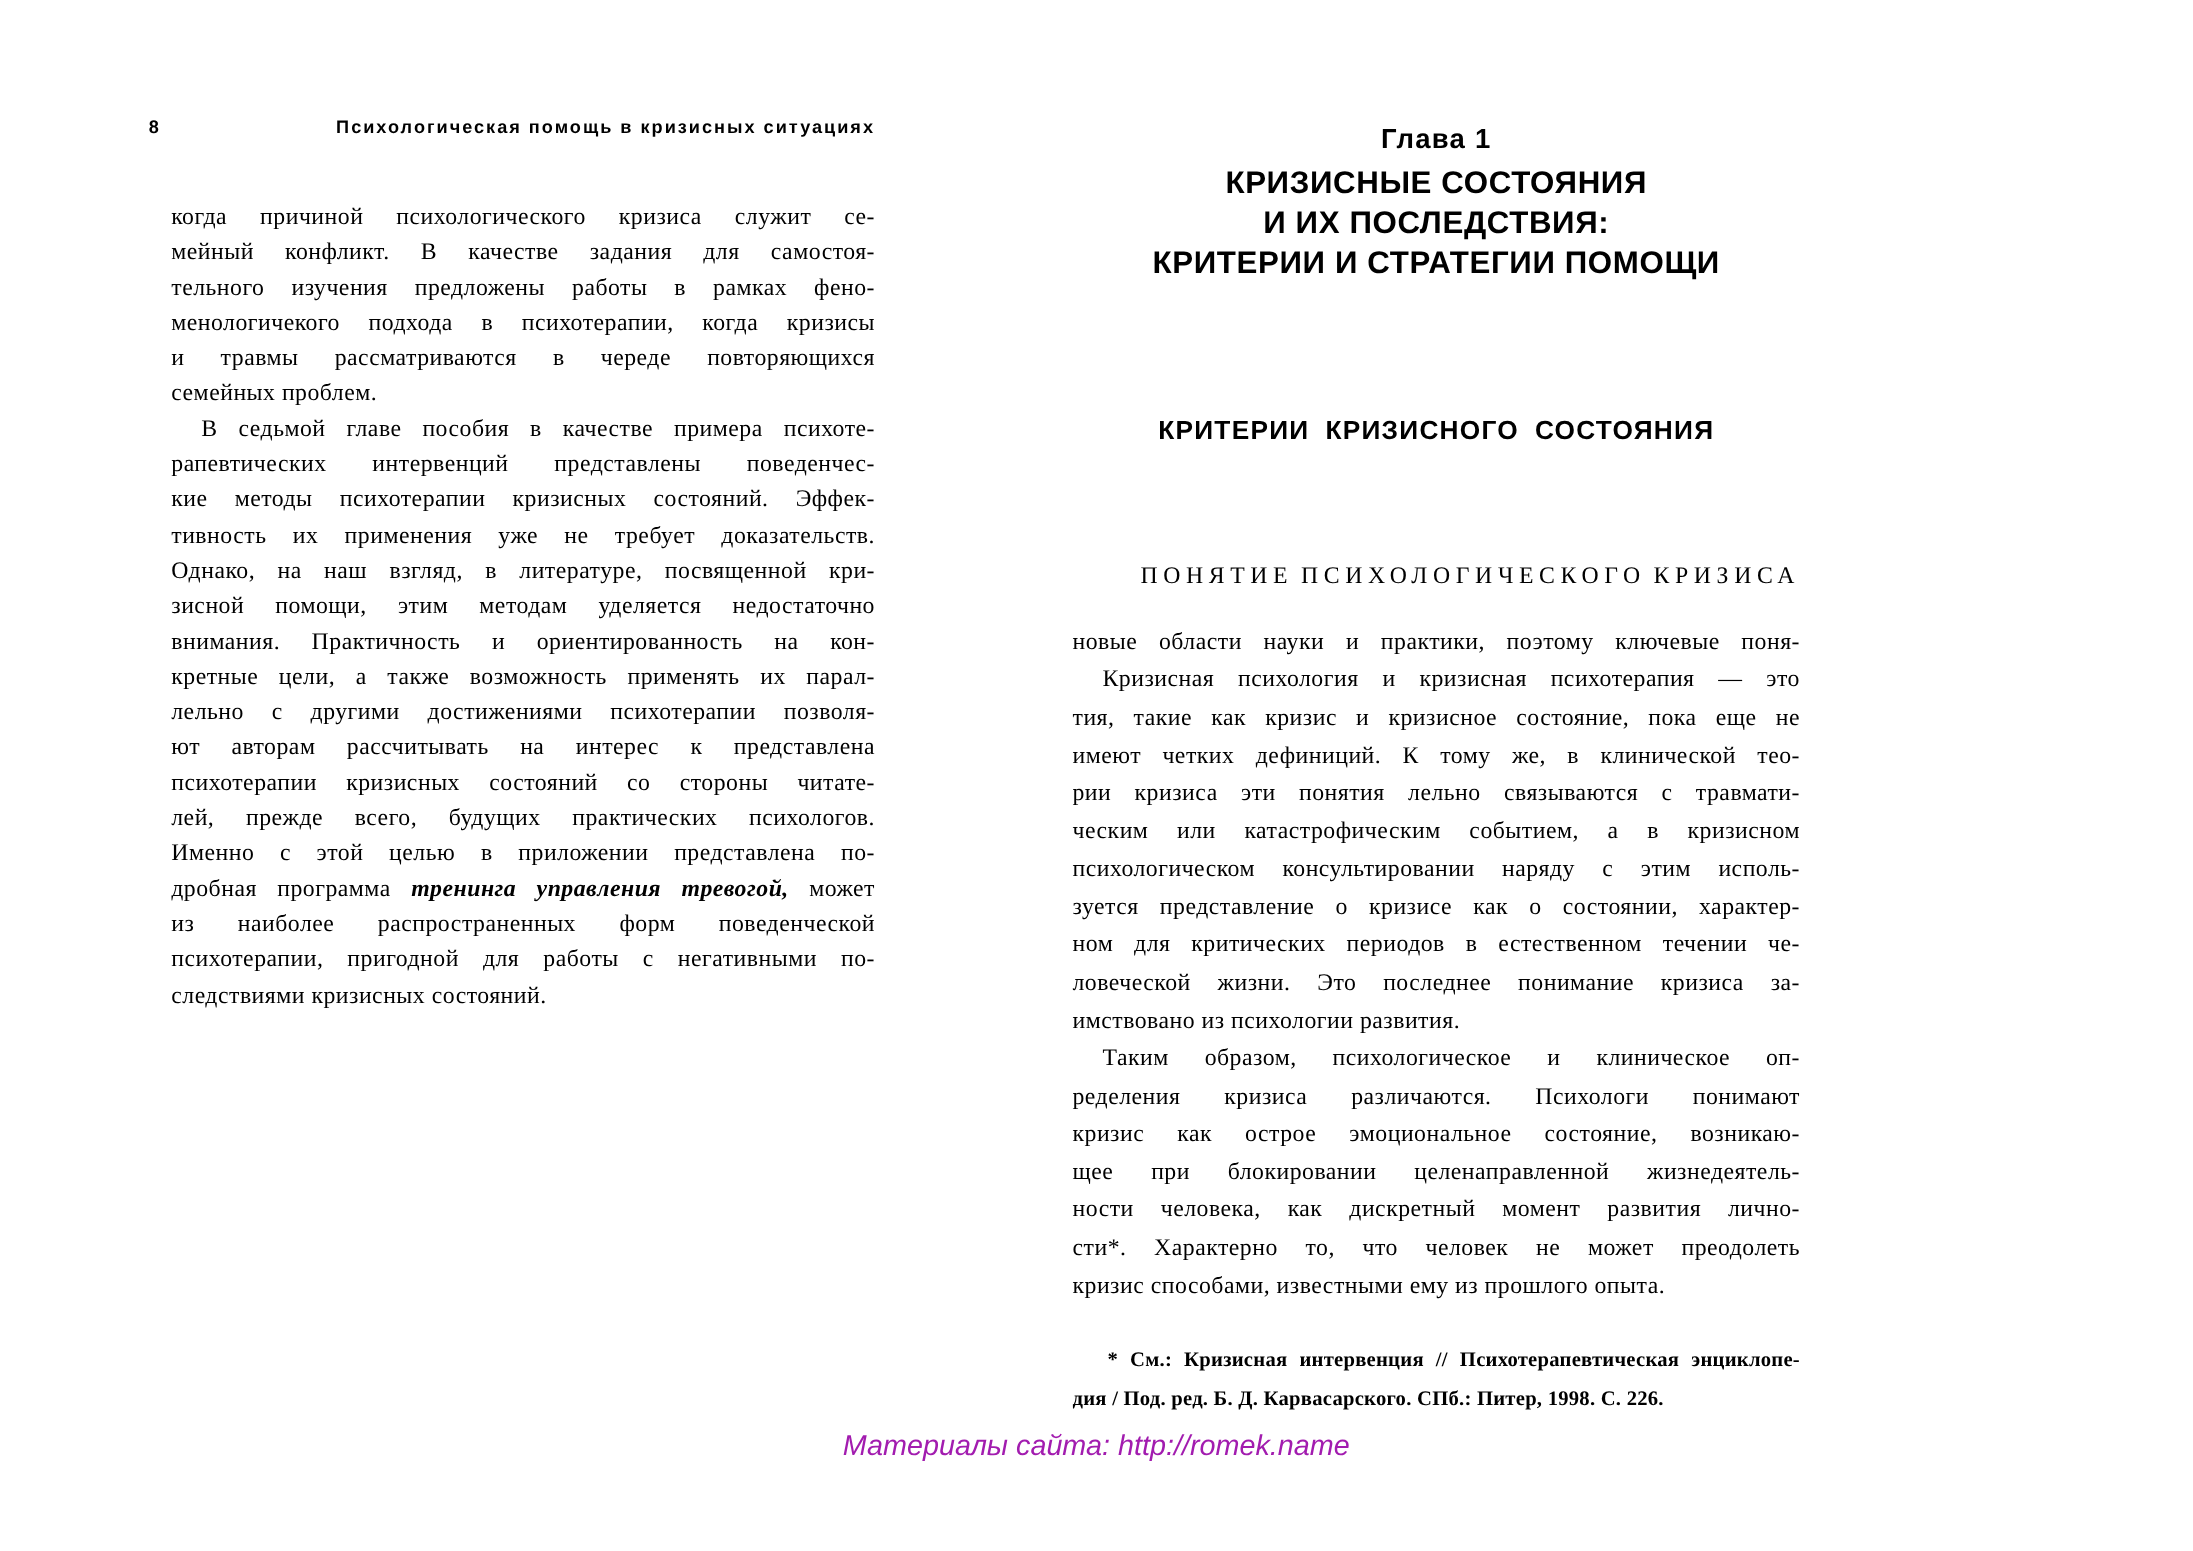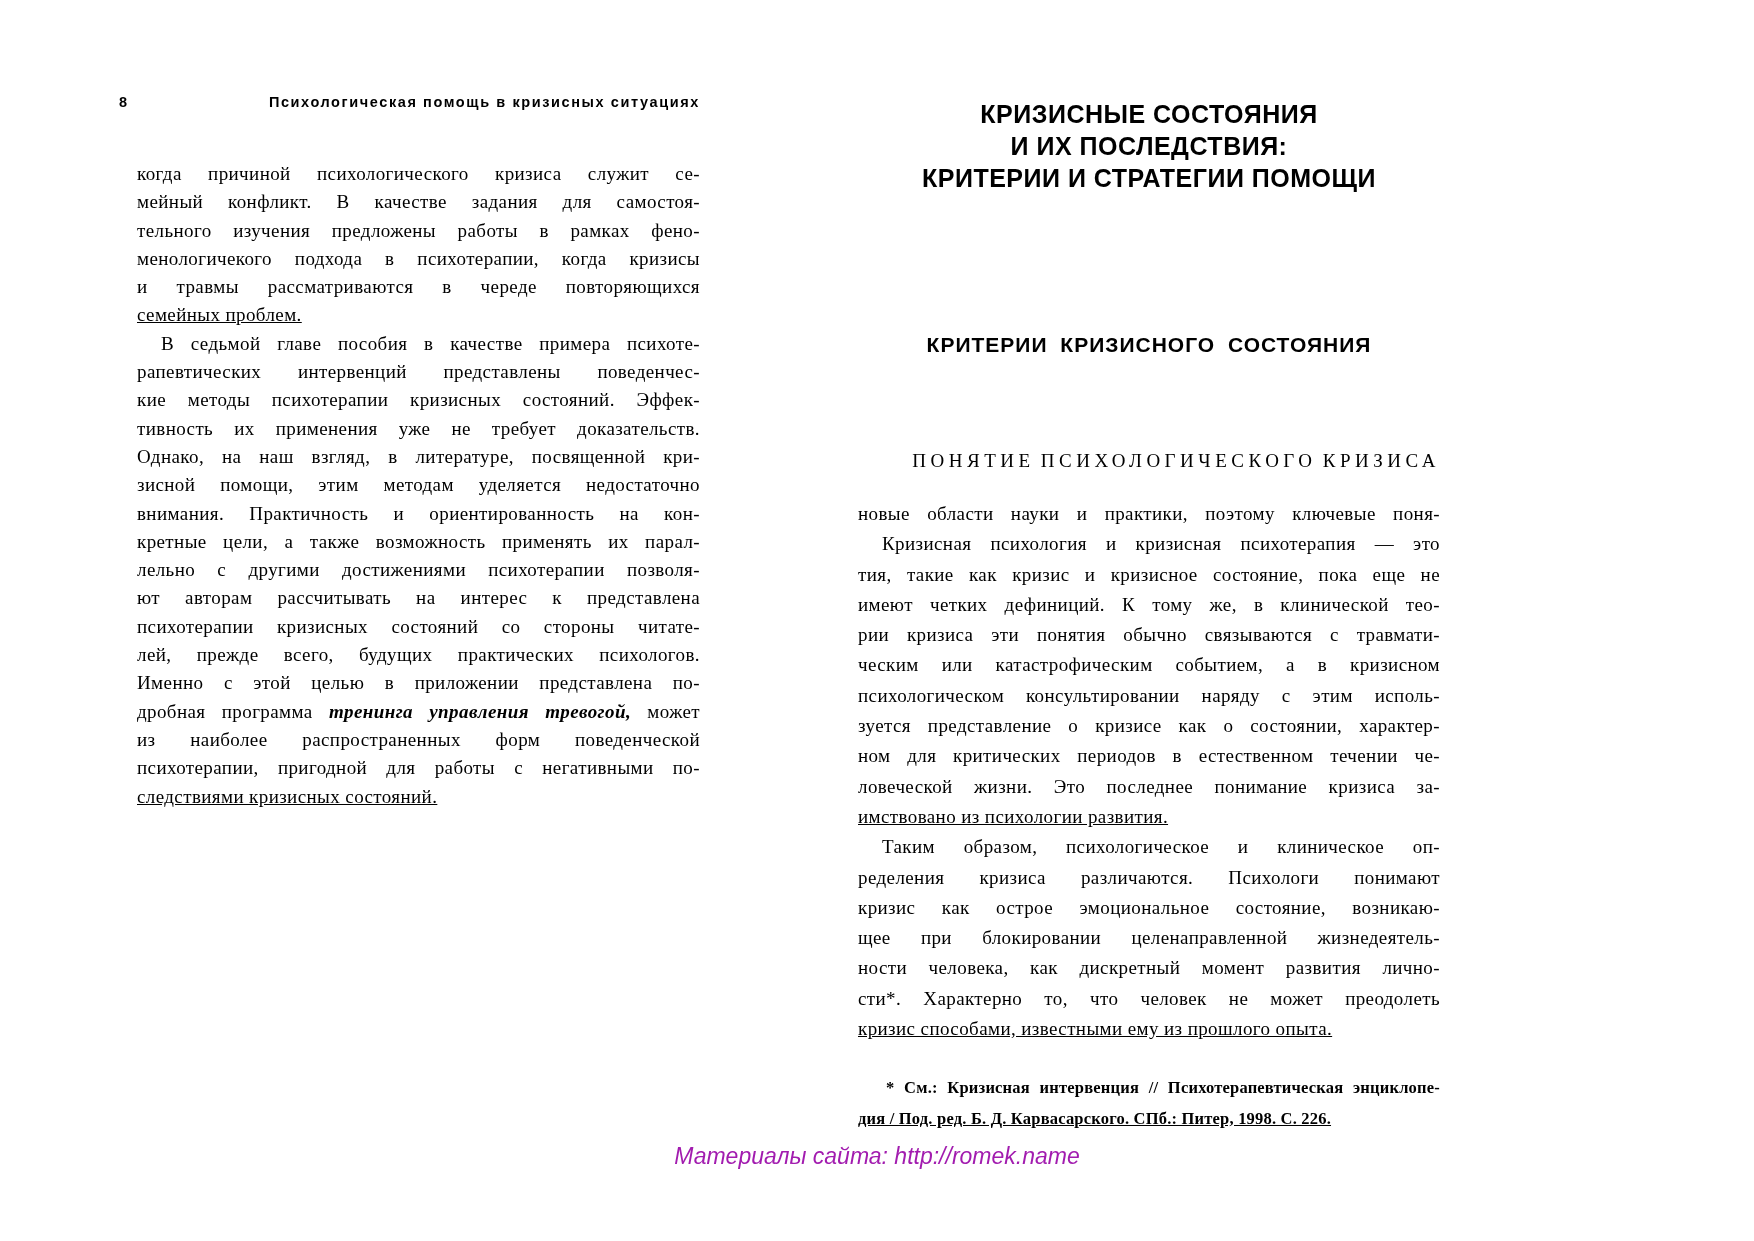--- a/index.html
+++ b/index.html
@@ -51,21 +51,21 @@
     letter-spacing:0.4px;
     text-align:justify;
     text-align-last:justify;
     text-justify:inter-word;
     white-space:normal;
     overflow:hidden;
   }
   .lp-body .ln{height:28.3px; line-height:28.3px;margin-left:20px;}
   .rp-body .ln{height:30.3px; line-height:30.3px;}
   .ln.ind{text-indent:24px;}
-  .ln.end{text-align-last:left;text-decoration:underline;}
+  .ln.end{text-align-last:left;}
   .em-phrase{font-weight:bold; font-style:italic;}
   
   .rp-footnote{
     position:absolute; left:858px; top:1072px; width:582px;
     font-weight:bold; font-size:16.5px;
   }
   .rp-footnote .ln{font-size:16.5px; height:31px; line-height:31px; letter-spacing:0.2px;}
   .rp-footnote .ln.ind{text-indent:28px;}
   
   .site-note{
@@ -105,37 +105,38 @@
     <div class="ln">психотерапии кризисных состояний со стороны читате-</div>
     <div class="ln">лей, прежде всего, будущих практических психологов.</div>
     <div class="ln">Именно с этой целью в приложении представлена по-</div>
     <div class="ln"><span>дробная программа </span><span class="em-phrase">тренинга управления тревогой,</span><span> может</span></div>
     <div class="ln">из наиболее распространенных форм поведенческой</div>
     <div class="ln">психотерапии, пригодной для работы с негативными по-</div>
     <div class="ln end">следствиями кризисных состояний.</div>
   </div>
 
   <div class="rp-headblock">
+    <div class="chapter-label">Глава 1</div>
     <div class="chapter-title">
       <div>КРИЗИСНЫЕ СОСТОЯНИЯ</div>
       <div>И ИХ ПОСЛЕДСТВИЯ:</div>
       <div>КРИТЕРИИ И СТРАТЕГИИ ПОМОЩИ</div>
     </div>
   </div>
 
   <div class="rp-section">КРИТЕРИИ КРИЗИСНОГО СОСТОЯНИЯ</div>
 
   <div class="rp-subsection">ПОНЯТИЕ ПСИХОЛОГИЧЕСКОГО КРИЗИСА</div>
 
   <div class="rp-body">
     <div class="ln">новые области науки и практики, поэтому ключевые поня-</div>
     <div class="ln ind">Кризисная психология и кризисная психотерапия — это</div>
     <div class="ln">тия, такие как кризис и кризисное состояние, пока еще не</div>
     <div class="ln">имеют четких дефиниций. К тому же, в клинической тео-</div>
-    <div class="ln">рии кризиса эти понятия обычно связываются с травмати-</div>
+    <div class="ln">рии кризиса эти понятия лельно связываются с травмати-</div>
     <div class="ln">ческим или катастрофическим событием, а в кризисном</div>
     <div class="ln">психологическом консультировании наряду с этим исполь-</div>
     <div class="ln">зуется представление о кризисе как о состоянии, характер-</div>
     <div class="ln">ном для критических периодов в естественном течении че-</div>
     <div class="ln">ловеческой жизни. Это последнее понимание кризиса за-</div>
     <div class="ln end">имствовано из психологии развития.</div>
     <div class="ln ind">Таким образом, психологическое и клиническое оп-</div>
     <div class="ln">ределения кризиса различаются. Психологи понимают</div>
     <div class="ln">кризис как острое эмоциональное состояние, возникаю-</div>
     <div class="ln">щее при блокировании целенаправленной жизнедеятель-</div>

